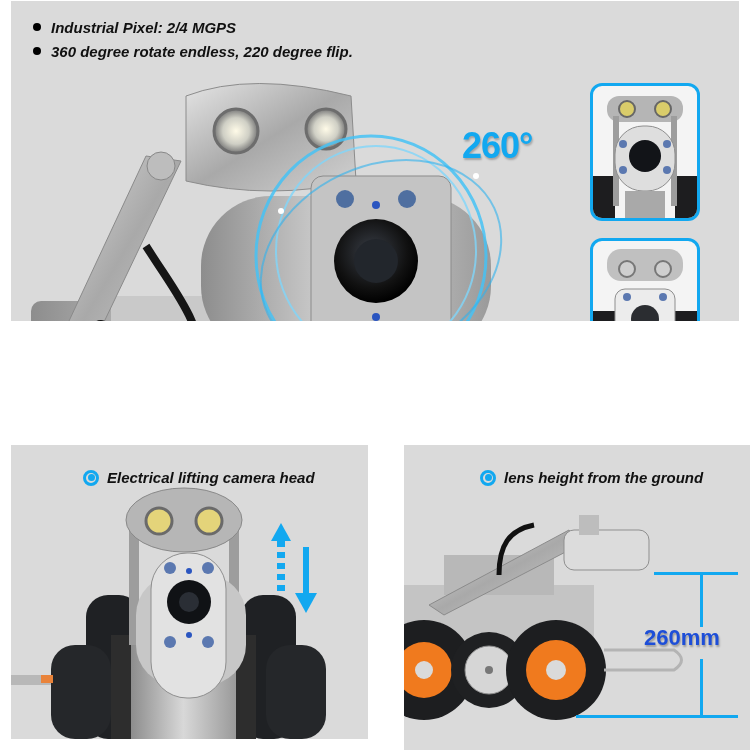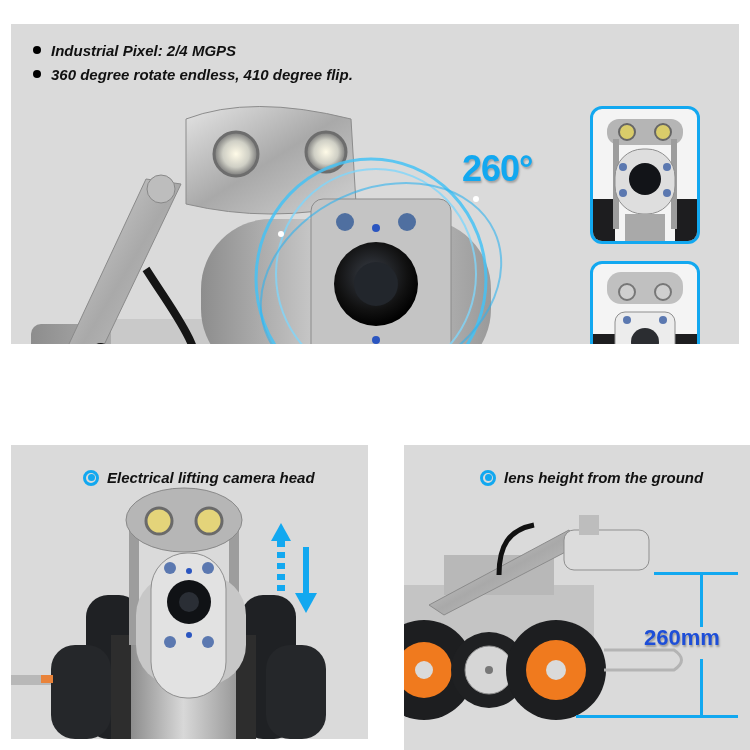--- a/index.html
+++ b/index.html
@@ -1,20 +1,20 @@
 <!DOCTYPE html>
 <html><head>
   <meta charset="utf-8">
   <style>
     * { box-sizing: border-box; margin: 0; padding: 0; }
     html, body { width: 750px; height: 750px; background: #ffffff; overflow: hidden; }
     body { position: relative; font-family: "Liberation Sans", sans-serif; }
 
     .panel { position: absolute; background: #dadada; overflow: hidden; }
-    #panel-top { left: 11px; top: 24px; width: 728px; height: 320px; }
+    #panel-top { left: 11px; top: 1px; width: 728px; height: 320px; }
     #panel-bl  { left: 11px; top: 445px; width: 357px; height: 294px; }
     #panel-br  { left: 372px; top: 445px; width: 357px; height: 348px; margin-left: 32px; }
 
     .bullets { position: absolute; left: 22px; top: 14px; }
     .bullet-line { display: flex; align-items: center; height: 24px; }
     .dot { width: 8px; height: 8px; border-radius: 50%; background: #000; margin-right: 10px; }
     .bullet-text { font-style: italic; font-weight: bold; font-size: 15px; color: #111; }
 
     .deg-label { position: absolute; left: 451px; top: 124px; font-size: 36px; font-weight: bold; color: #12a8f0;
                  text-shadow: 1px 2px 2px rgba(0,0,0,0.25); letter-spacing: -1px; }
@@ -102,21 +102,21 @@
     <circle cx="330" cy="355" r="3" fill="#fff"></circle>
   </svg>
 
   <div class="bullets">
     <div class="bullet-line">
       <span class="dot"></span>
       <span class="bullet-text">Industrial Pixel: 2/4 MGPS</span>
     </div>
     <div class="bullet-line">
       <span class="dot"></span>
-      <span class="bullet-text">360 degree rotate endless, 410 degree flip.</span>
+      <span class="bullet-text">360 degree rotate endless, 220 degree flip.</span>
     </div>
   </div>
 
   <div class="deg-label">260°</div>
 
   <div class="thumb" id="thumb-1">
     <svg width="104" height="132">
       <rect x="0" y="90" width="22" height="42" fill="#1d1d1f"></rect>
       <rect x="82" y="90" width="22" height="42" fill="#1d1d1f"></rect>
       <rect x="14" y="10" width="76" height="26" rx="12" fill="#b5b5b5"></rect>

